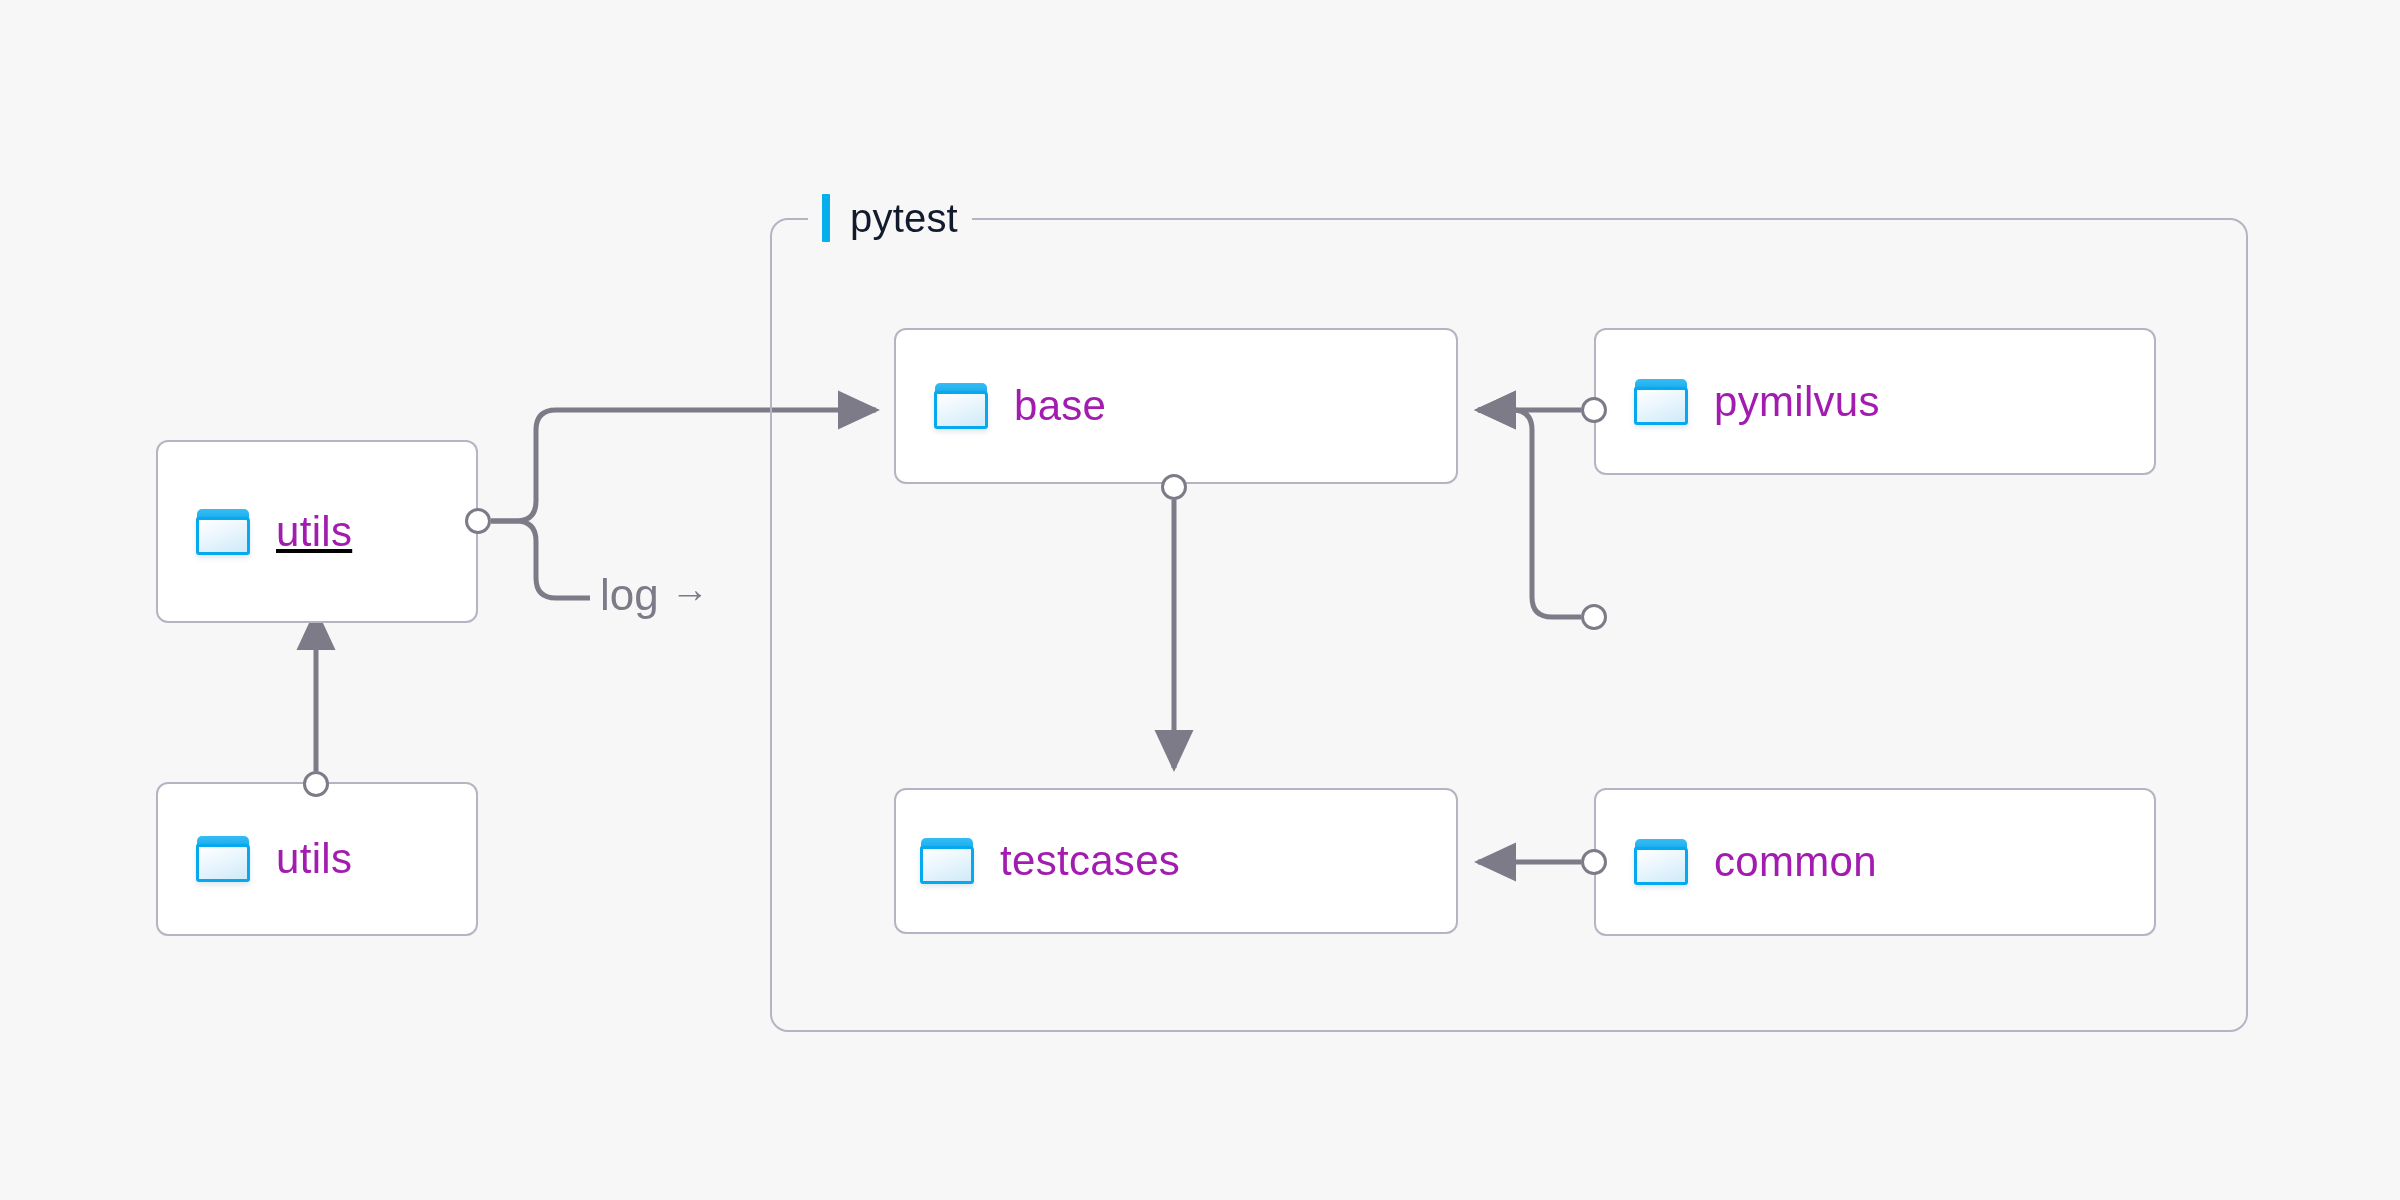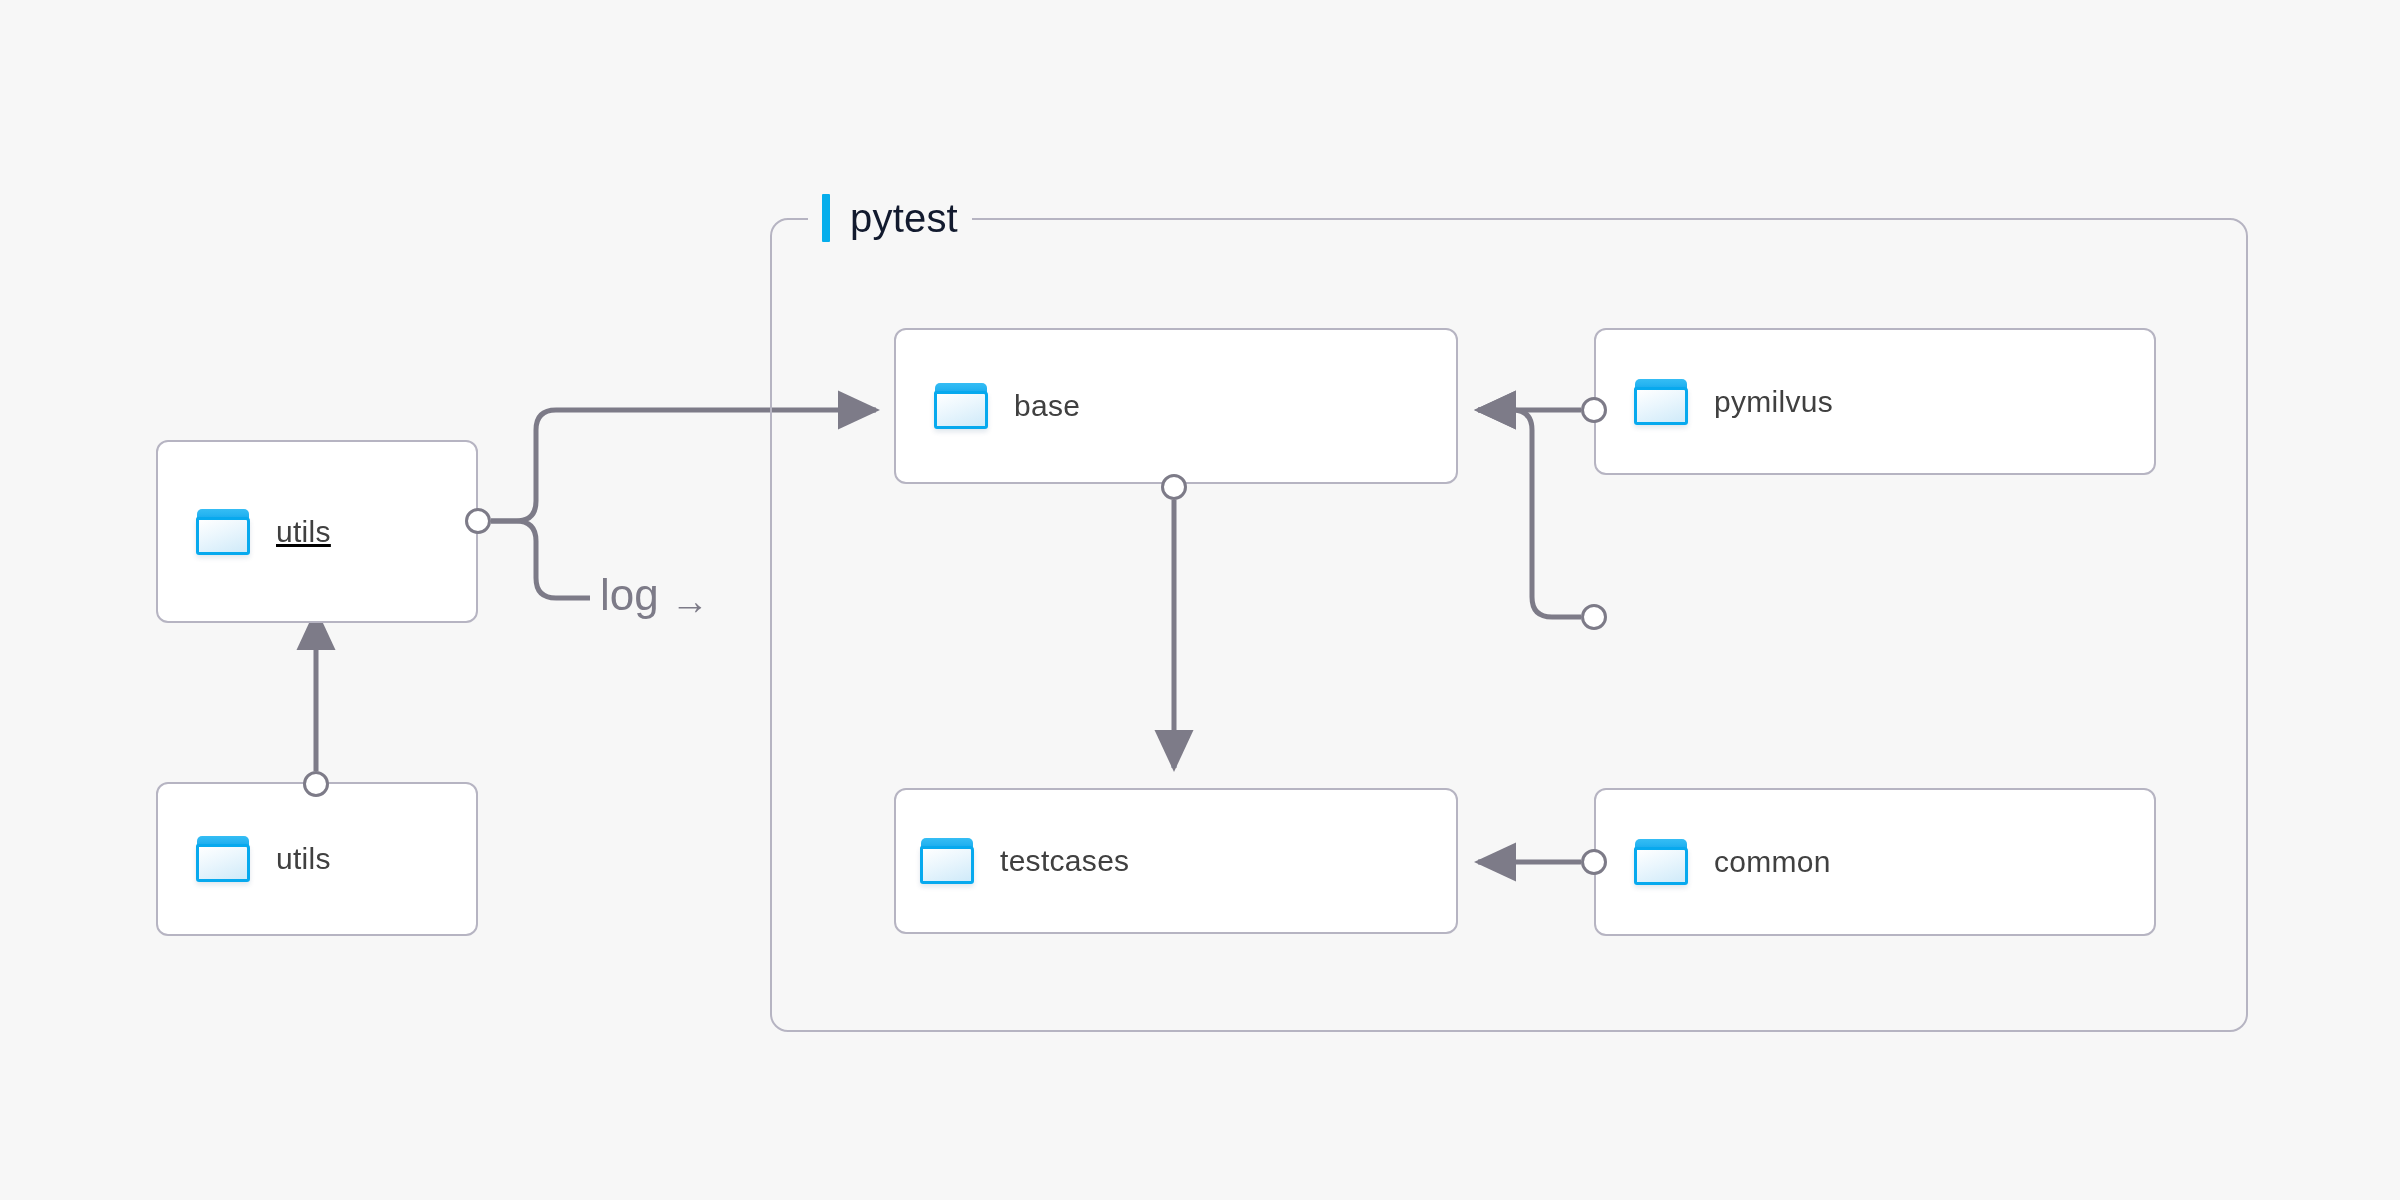--- a/index.html
+++ b/index.html
@@ -58,22 +58,22 @@
     box-sizing: border-box;
     background: #ffffff;
     border: 2px solid #b6b4c2;
     border-radius: 12px;
     display: flex;
     align-items: center;
     padding-left: 38px;
     gap: 26px;
   }
   .node-label {
-    font-size: 30px;
-    color: #404040;
+    font-size: 42px;
+    color: #a21caf;
     letter-spacing: 0.3px;
     white-space: nowrap;
     text-align: right;
   }
   
   .folder-icon {
     position: relative;
     width: 54px;
     height: 46px;
     flex: none;
@@ -106,21 +106,21 @@
     height: 26px;
     box-sizing: border-box;
     border: 3px solid #7d7b88;
     border-radius: 50%;
     background: #ffffff;
   }
   
   .edge-label {
     position: absolute;
     display: flex;
-    align-items: flex-end;
+    align-items: flex-start;
     gap: 12px;
     color: #7d7b88;
     font-size: 44px;
     white-space: nowrap;
   }
   .edge-label .arrow-glyph {
     font-size: 38px;
     line-height: 1;
   }
 </style>

